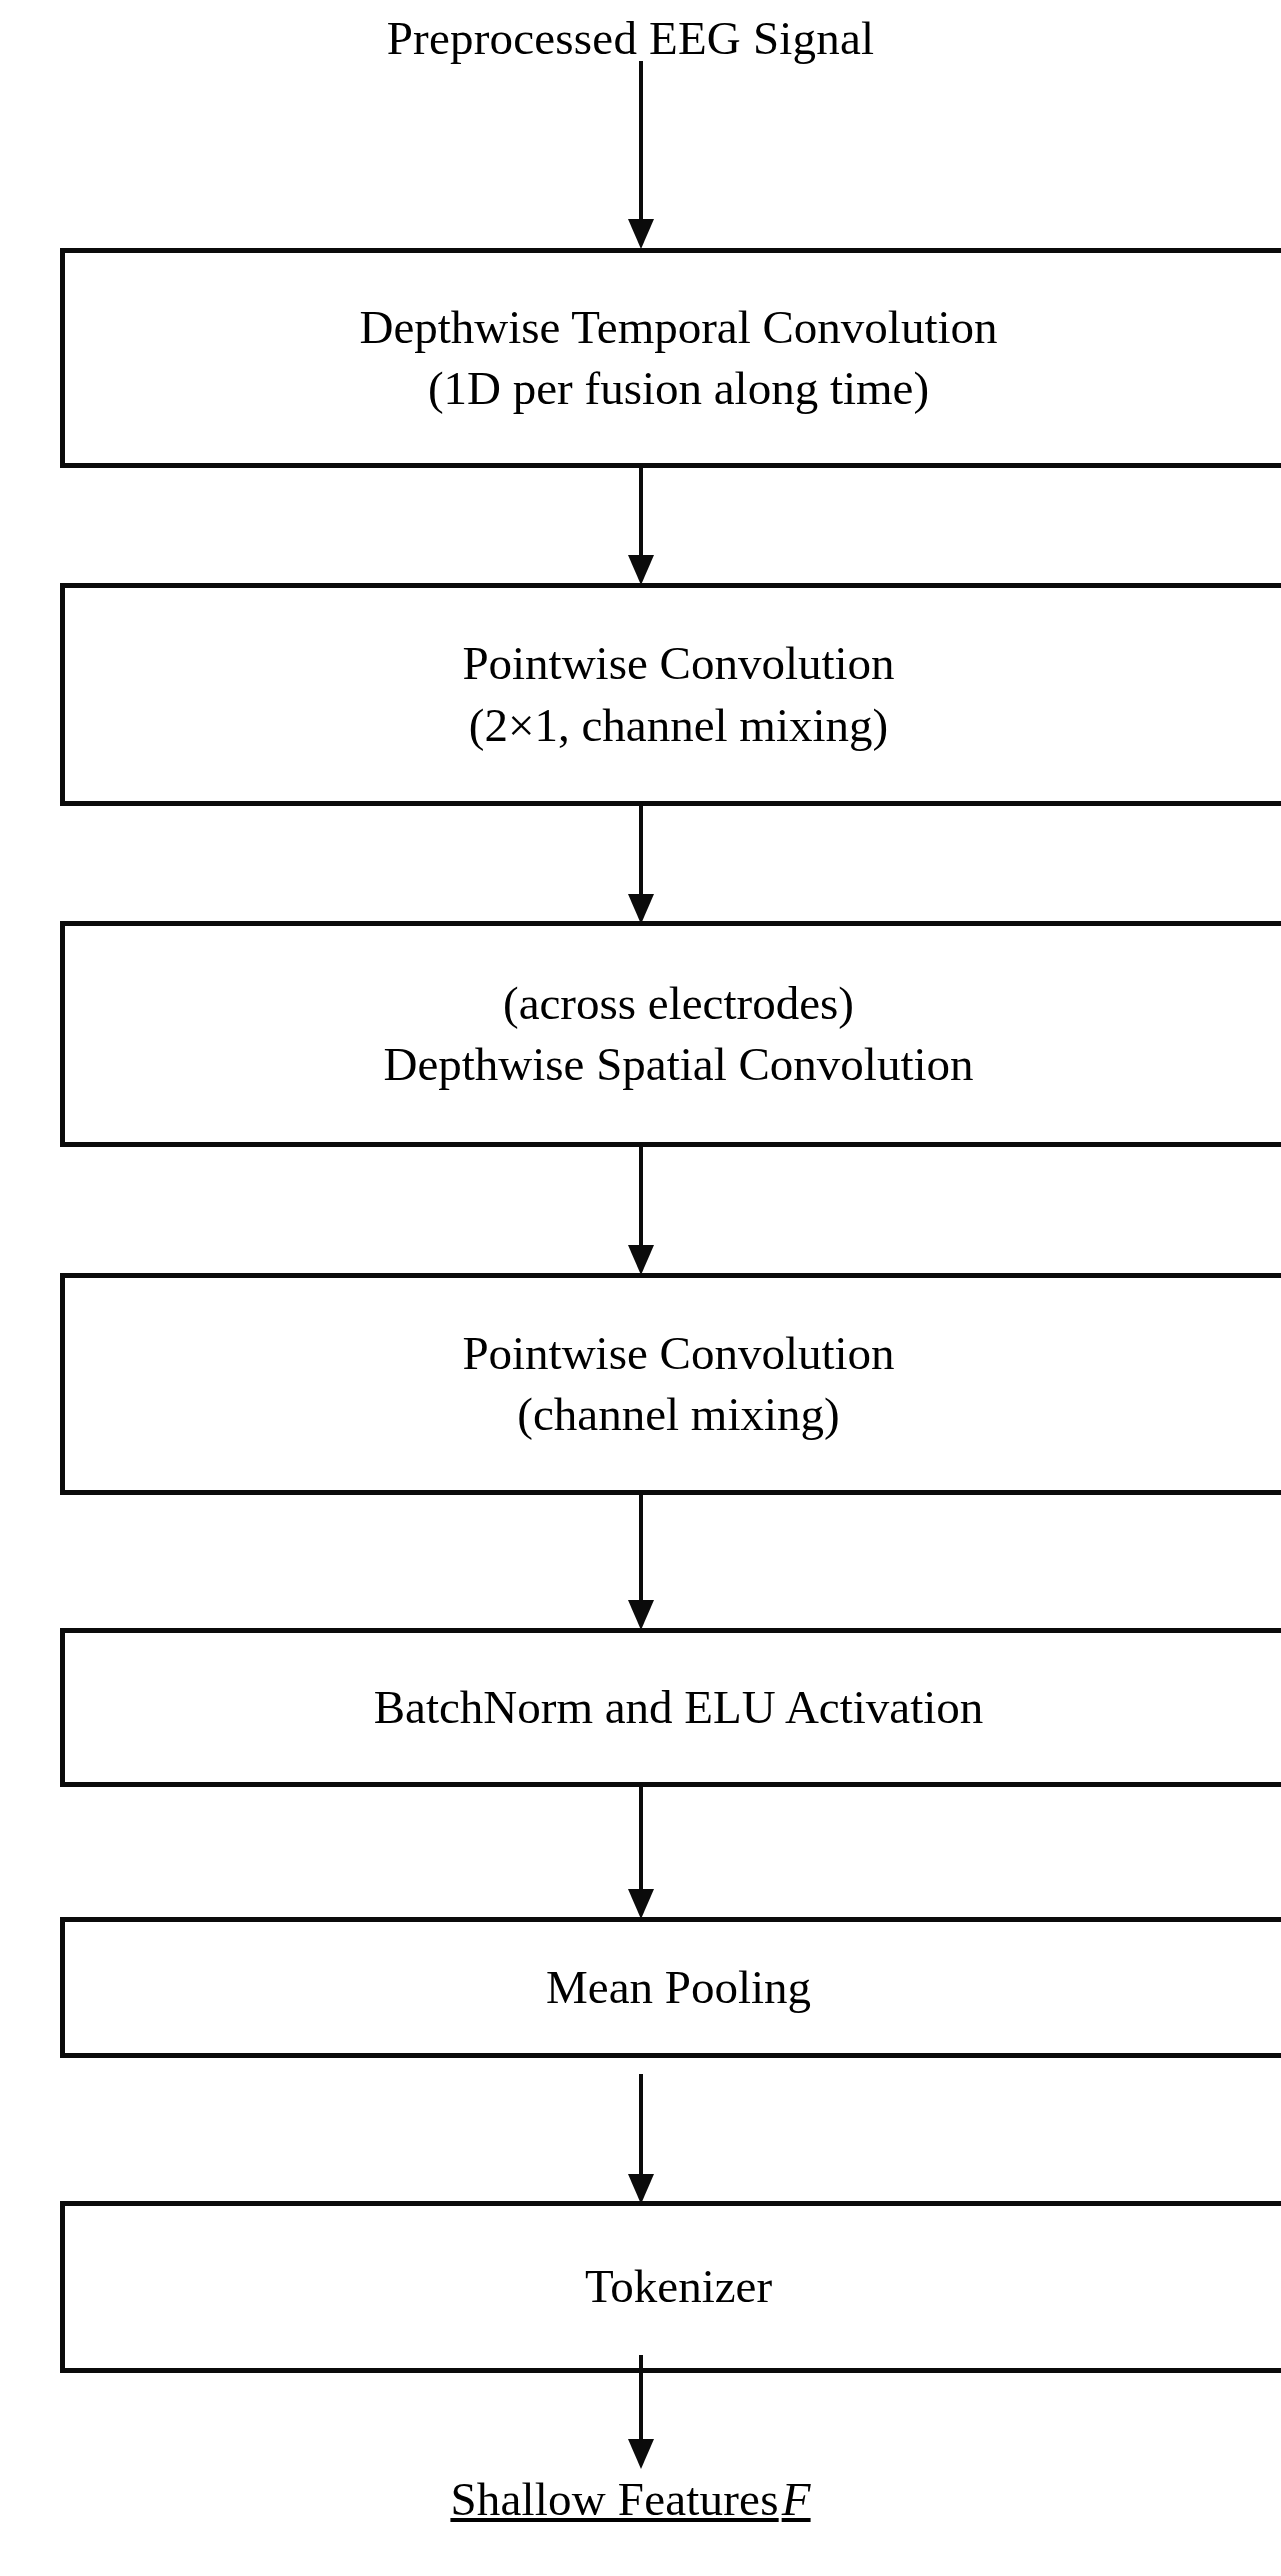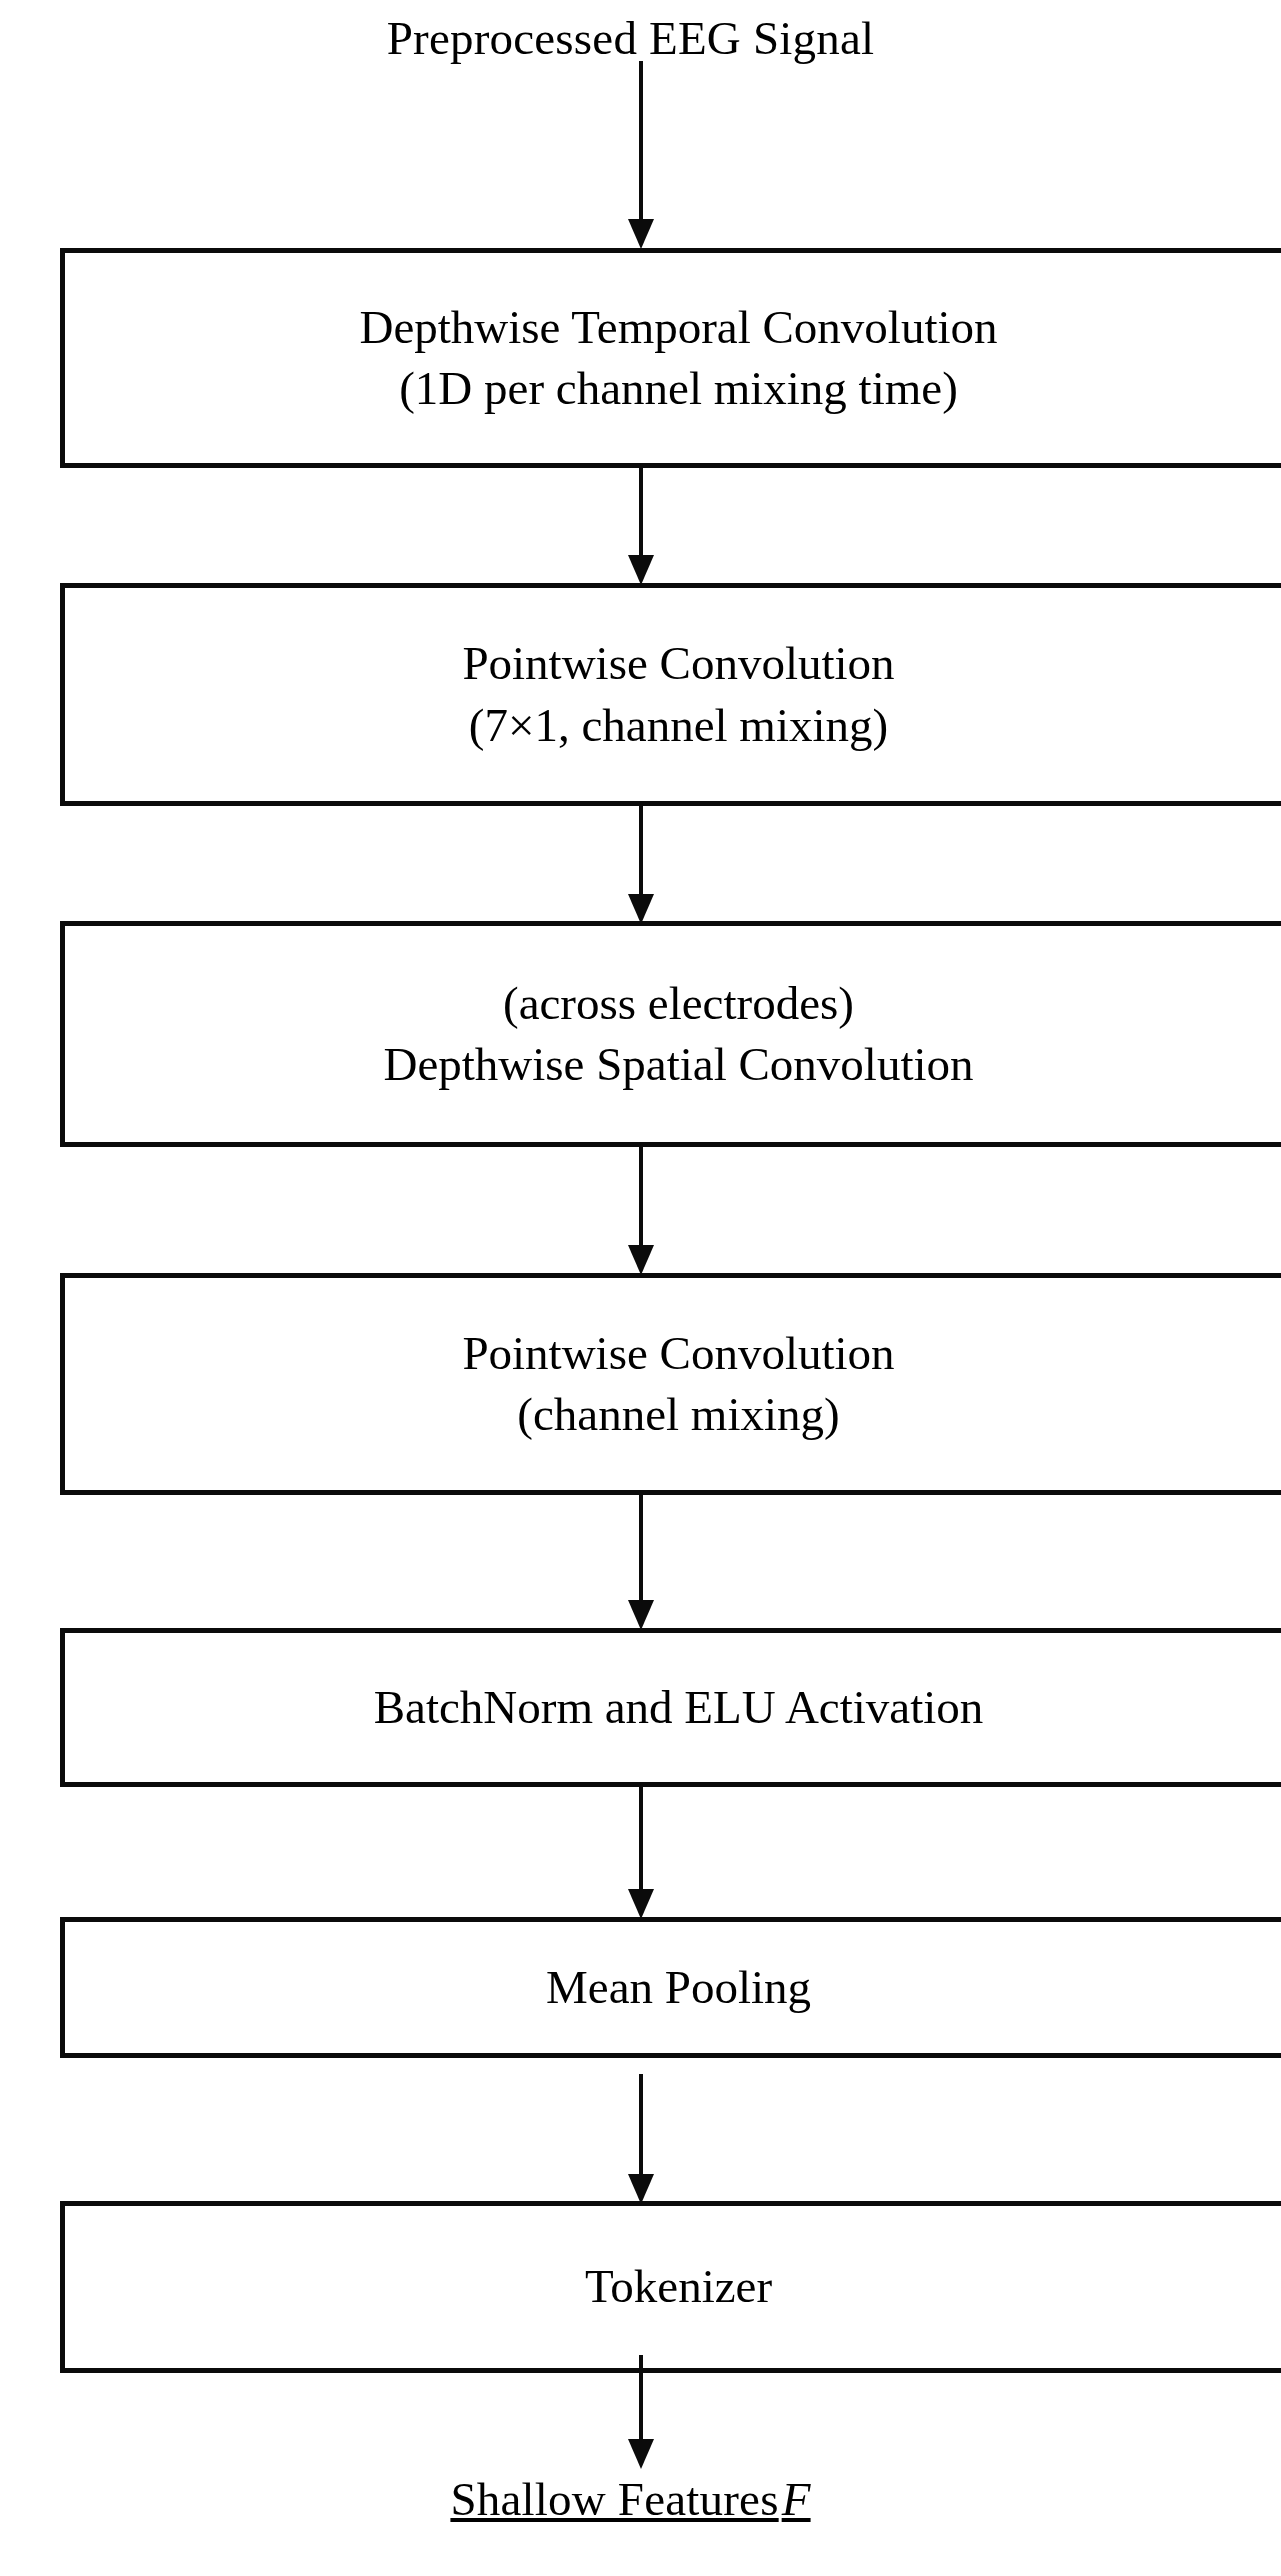--- a/index.html
+++ b/index.html
@@ -123,31 +123,31 @@
 
   <div class="endpoint-label" id="node-input">Preprocessed EEG Signal</div>
 
   <div class="connector" id="arrow-input-to-temporal">
     <div class="shaft"></div>
     <div class="head"></div>
   </div>
 
   <div class="proc-box" id="box-depthwise-temporal">
     <span class="proc-line">Depthwise Temporal Convolution</span>
-    <span class="proc-line">(1D per channel mixing time)</span>
+    <span class="proc-line">(1D per fusion along time)</span>
   </div>
 
   <div class="connector" id="arrow-temporal-to-mixing">
     <div class="shaft"></div>
     <div class="head"></div>
   </div>
 
   <div class="proc-box" id="box-pointwise-mixing">
     <span class="proc-line">Pointwise Convolution</span>
-    <span class="proc-line">(7×1, channel mixing)</span>
+    <span class="proc-line">(2×1, channel mixing)</span>
   </div>
 
   <div class="connector" id="arrow-mixing-to-spatial">
     <div class="shaft"></div>
     <div class="head"></div>
   </div>
 
   <div class="proc-box" id="box-depthwise-spatial">
     <span class="proc-line">(across electrodes)</span>
     <span class="proc-line">Depthwise Spatial Convolution</span>

